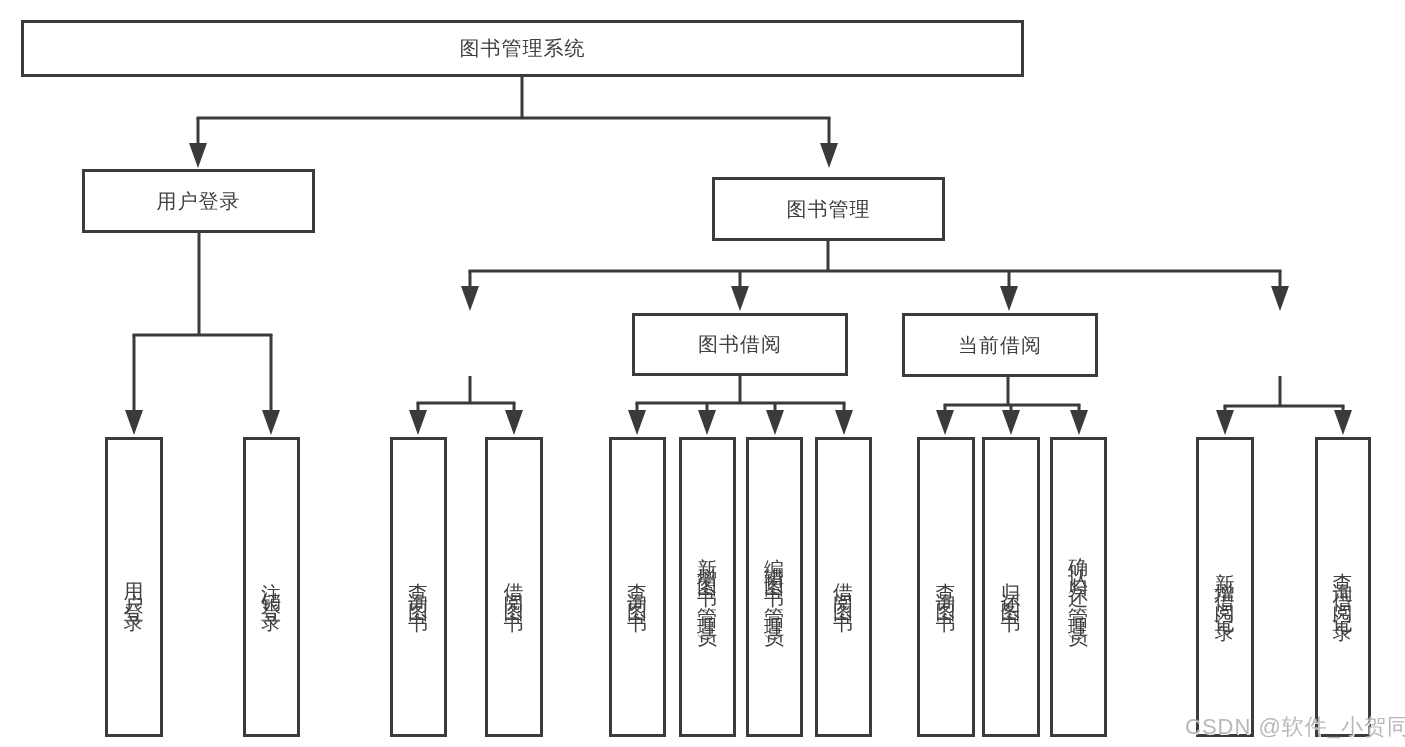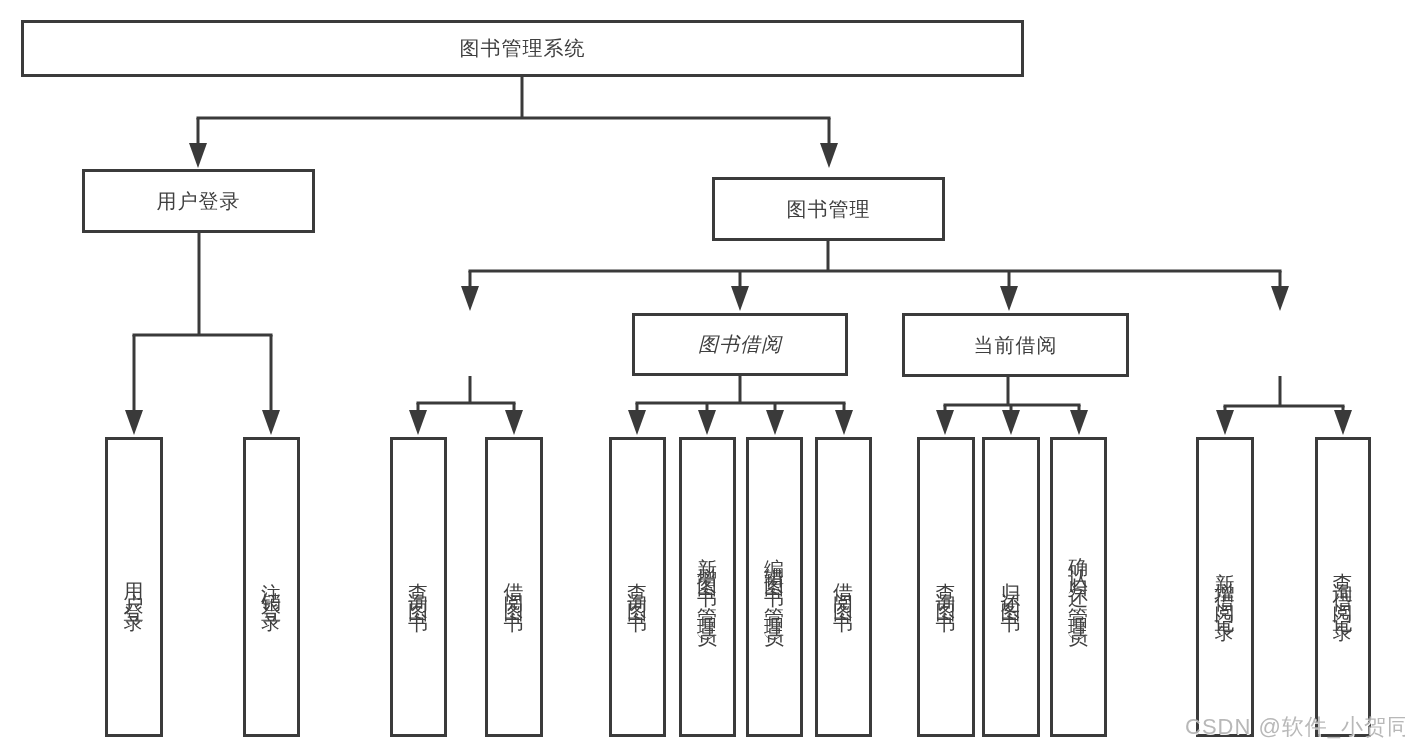--- a/index.html
+++ b/index.html
@@ -114,24 +114,24 @@
     <span>图书管理系统</span>
   </div>
 
   <div class="box" style="left:82px; top:169px; width:233px; height:64px;">
     <span>用户登录</span>
   </div>
   <div class="box" style="left:712px; top:169px; width:233px; height:64px;margin-top:8px;">
     <span>图书管理</span>
   </div>
 
-  <div class="box" style="left:632px; top:313px; width:216px; height:63px;font-style:italic;">
+  <div class="box" style="left:632px; top:313px; width:216px; height:63px;">
     <span>图书借阅</span>
   </div>
-  <div class="box" style="left:902px; top:313px; width:227px; height:64px;font-family:Liberation Mono, monospace;">
+  <div class="box" style="left:902px; top:313px; width:196px; height:64px;font-family:Liberation Mono, monospace;">
     <span>当前借阅</span>
   </div>
 
   <div class="box" style="left:105px; top:437px; width:58px; height:300px;">
     <span class="vtext">用户登录</span>
   </div>
   <div class="box" style="left:243px; top:437px; width:57px; height:300px;">
     <span class="vtext">注销登录</span>
   </div>
 

